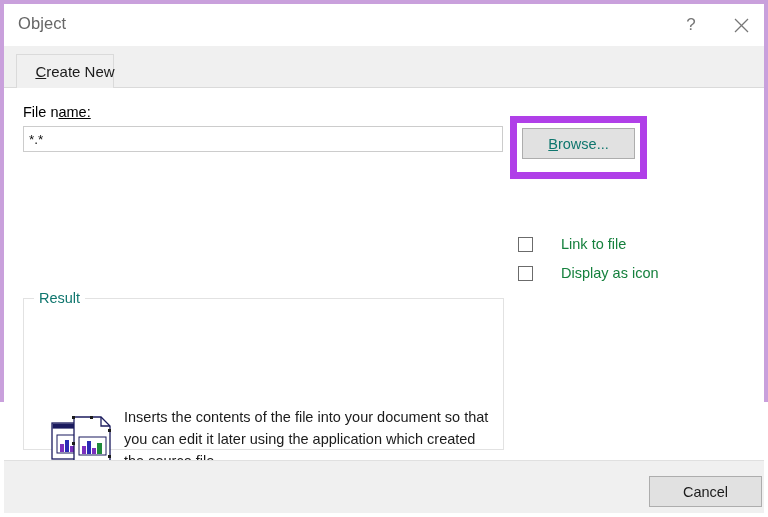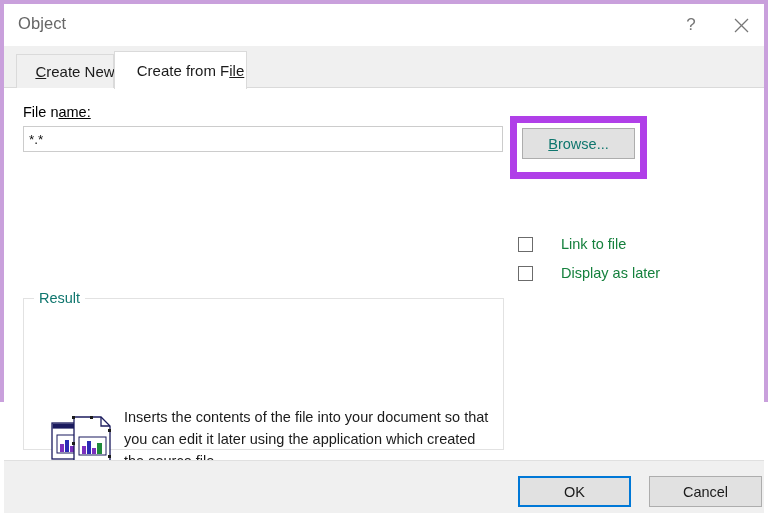--- a/index.html
+++ b/index.html
@@ -288,23 +288,20 @@
             <line x1="14" y1="1" x2="1" y2="14" stroke="#777777" stroke-width="1.2"></line>
           </svg>
         </span>
       </div>
     </div>
 
     <div class="tabstrip">
       <div class="tab" id="tab-create-new">
         <span><span class="u">C</span><span>reate New</span></span>
       </div>
-      <div class="tab selected" id="tab-create-file">
-        <span><span>Create from F</span><span class="u">ile</span></span>
-      </div>
     </div>
 
     <div class="content">
 
       <div class="field-label" id="filename-label"><span>File n</span><span class="u">ame:</span></div>
 
       <input id="filename-input" type="text" value="*.*" style="">
 
       <div id="browse-highlight"></div>
 
@@ -312,21 +309,21 @@
         <span><span class="u">B</span><span>rowse...</span></span>
       </div>
 
       <div class="checkrow" id="check-link">
         <div class="checkbox"></div>
         <div class="label"><span>Link</span><span> to file</span></div>
       </div>
 
       <div class="checkrow" id="check-icon">
         <div class="checkbox"></div>
-        <div class="label"><span>Display a</span><span>s later</span></div>
+        <div class="label"><span>Display a</span><span>s icon</span></div>
       </div>
 
       <div id="result-group"></div>
       <div id="result-legend">Result</div>
 
       <div id="result-icon">
         <svg width="62" height="58" viewBox="0 0 62 58">
 
           <rect x="1" y="8" width="38" height="36" fill="#ffffff" stroke="#1b1b5e" stroke-width="1.3"></rect>
           <rect x="1.6" y="8.6" width="36.8" height="5" fill="#1b1b5e"></rect>
@@ -351,22 +348,19 @@
           <rect x="39" y="53" width="3" height="3" fill="#1b1b1b"></rect>
           <rect x="57" y="14" width="3" height="3" fill="#1b1b1b"></rect>
           <rect x="57" y="40" width="3" height="3" fill="#1b1b1b"></rect>
         </svg>
       </div>
 
       <div id="result-text">Inserts the contents of the file into your document so that you can edit it later using the application which created the source file.</div>
     </div>
 
     <div class="footer">
-      <div class="footer-btn" id="ok-button">
-        <span>OK</span>
-      </div>
       <div class="footer-btn" id="cancel-button">
         <span>Cancel</span>
       </div>
     </div>
 
   </div>
 </div>
 
 </body></html>

